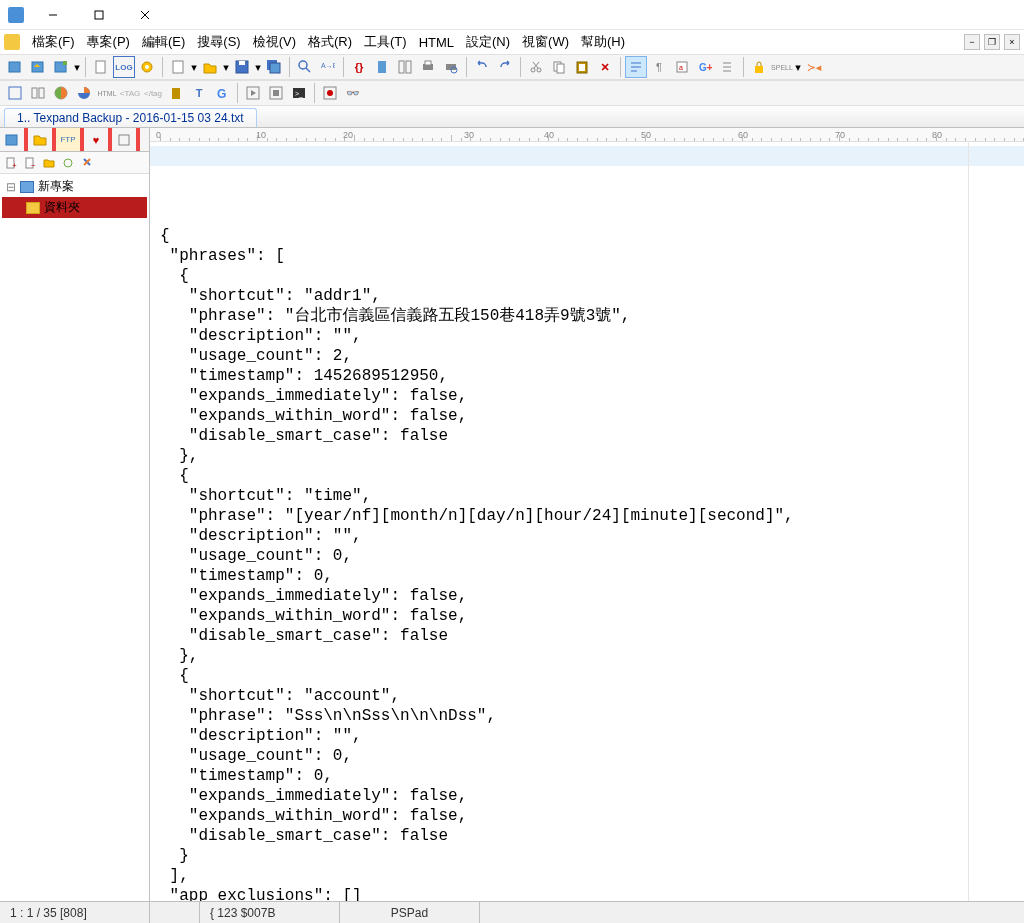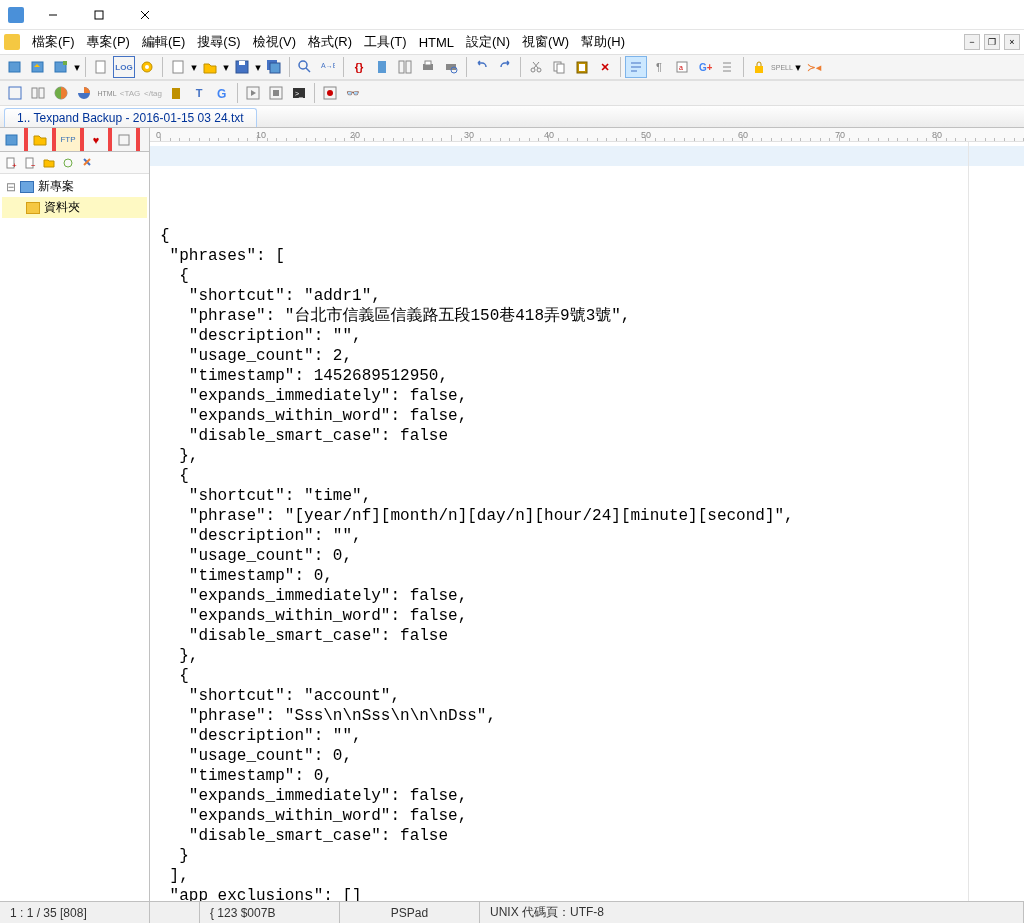--- a/index.html
+++ b/index.html
@@ -20,21 +20,21 @@
 .doctab { height: 22px; background: linear-gradient(#fefefe,#ececec); border-bottom: 1px solid #c0c0c0; display: flex; align-items: flex-end; padding: 0 4px; }
 .doctab-item { padding: 2px 12px; background: linear-gradient(#fff,#f3f3f3); border: 1px solid #aecff7; border-bottom: none; border-radius: 3px 3px 0 0; font-size: 12px; color: #003399; }
 .workspace { display: flex; height: calc(100% - 30px - 24px - 26px - 26px - 22px - 22px); }
 .sidebar { width: 150px; background: #fff; border-right: 1px solid #c0c0c0; display: flex; flex-direction: column; }
 .sidebar-tabs { height: 24px; display: flex; gap: 0; border-bottom: 1px solid #c0c0c0; background: #f5f5f5; }
 .sb-tab { width: 28px; display: flex; align-items: center; justify-content: center; font-size: 11px; border-right: 4px solid #ef4444; }
 .sidebar-tools { height: 22px; display: flex; align-items: center; gap: 1px; padding: 0 2px; background: #f9f9f9; border-bottom: 1px solid #e0e0e0; }
 .sb-tool { width: 18px; height: 18px; display: flex; align-items: center; justify-content: center; font-size: 10px; }
 .tree { flex: 1; padding: 2px; overflow: auto; }
 .tree-item { padding: 2px 4px; display: flex; align-items: center; gap: 4px; font-size: 12px; }
-.tree-item.selected { background: #fef9c3; }
+.tree-item.selected { background: #b91c1c; }
 .tree-icon { width: 14px; height: 12px; background: #f5c842; border: 1px solid #d4a017; }
 .tree-icon.proj { background: #6aa5e0; border-color: #3670b5; }
 .editor-area { flex: 1; display: flex; flex-direction: column; background: #fff; position: relative; }
 .ruler { height: 14px; background: #f9f9f9; border-bottom: 1px solid #e0e0e0; font-size: 9px; color: #999; padding-left: 10px; position: relative; overflow: hidden; }
 .ruler-mark { position: absolute; top: 2px; font-size: 9px; color: #888; }
 .ruler-tick { position: absolute; bottom: 0; width: 1px; height: 3px; background: #bbb; }
 .code { flex: 1; padding: 4px 10px; font-family: Consolas, "Courier New", monospace; font-size: 16px; line-height: 20px; color: #000; white-space: pre; overflow: auto; position: relative; }
 .code .highlight-line { position: absolute; left: 0; right: 0; top: 4px; height: 20px; background: #e8f2fb; z-index: 0; }
 .code pre { position: relative; z-index: 1; font-family: inherit; }
 .rmargin { position: absolute; top: 0; bottom: 0; border-left: 1px solid #e5e5e5; z-index: 0; }
@@ -388,21 +388,21 @@
         <span class="tree-icon"></span>
         <span>資料夾</span>
       </div>
     </div>
   </div>
 
   <div class="editor-area">
     <div class="ruler" id="ruler">
         <span class="ruler-mark" style="left: 6px;">0</span>
         <span class="ruler-mark" style="left: 106px;">10</span>
-        <span class="ruler-mark" style="left: 200px;">20</span>
+        <span class="ruler-mark" style="left: 193px;">20</span>
         <span class="ruler-mark" style="left: 314px;">30</span>
         <span class="ruler-mark" style="left: 394px;">40</span>
         <span class="ruler-mark" style="left: 491px;">50</span>
         <span class="ruler-mark" style="left: 588px;">60</span>
         <span class="ruler-mark" style="left: 685px;">70</span>
         <span class="ruler-mark" style="left: 782px;">80</span>
         <span class="ruler-tick" style="left: 10px; height: 6px;"></span>
         <span class="ruler-tick" style="left: 19.7px;"></span>
         <span class="ruler-tick" style="left: 29.4px;"></span>
         <span class="ruler-tick" style="left: 39.1px;"></span>
@@ -533,14 +533,13 @@
 }</pre>
     </div>
   </div>
 </div>
 
 <div class="statusbar">
   <div class="status-cell" style="width:150px;">1 : 1 / 35  [808]</div>
   <div class="status-cell" style="width:50px;"></div>
   <div class="status-cell" style="width:140px;">{  123  $007B</div>
   <div class="status-cell" style="width:140px;text-align:center;justify-content:center;">PSPad</div>
-  <div class="status-cell wide">UNIX  代碼頁：UTF-8</div>
 </div>
 
 </body></html>

